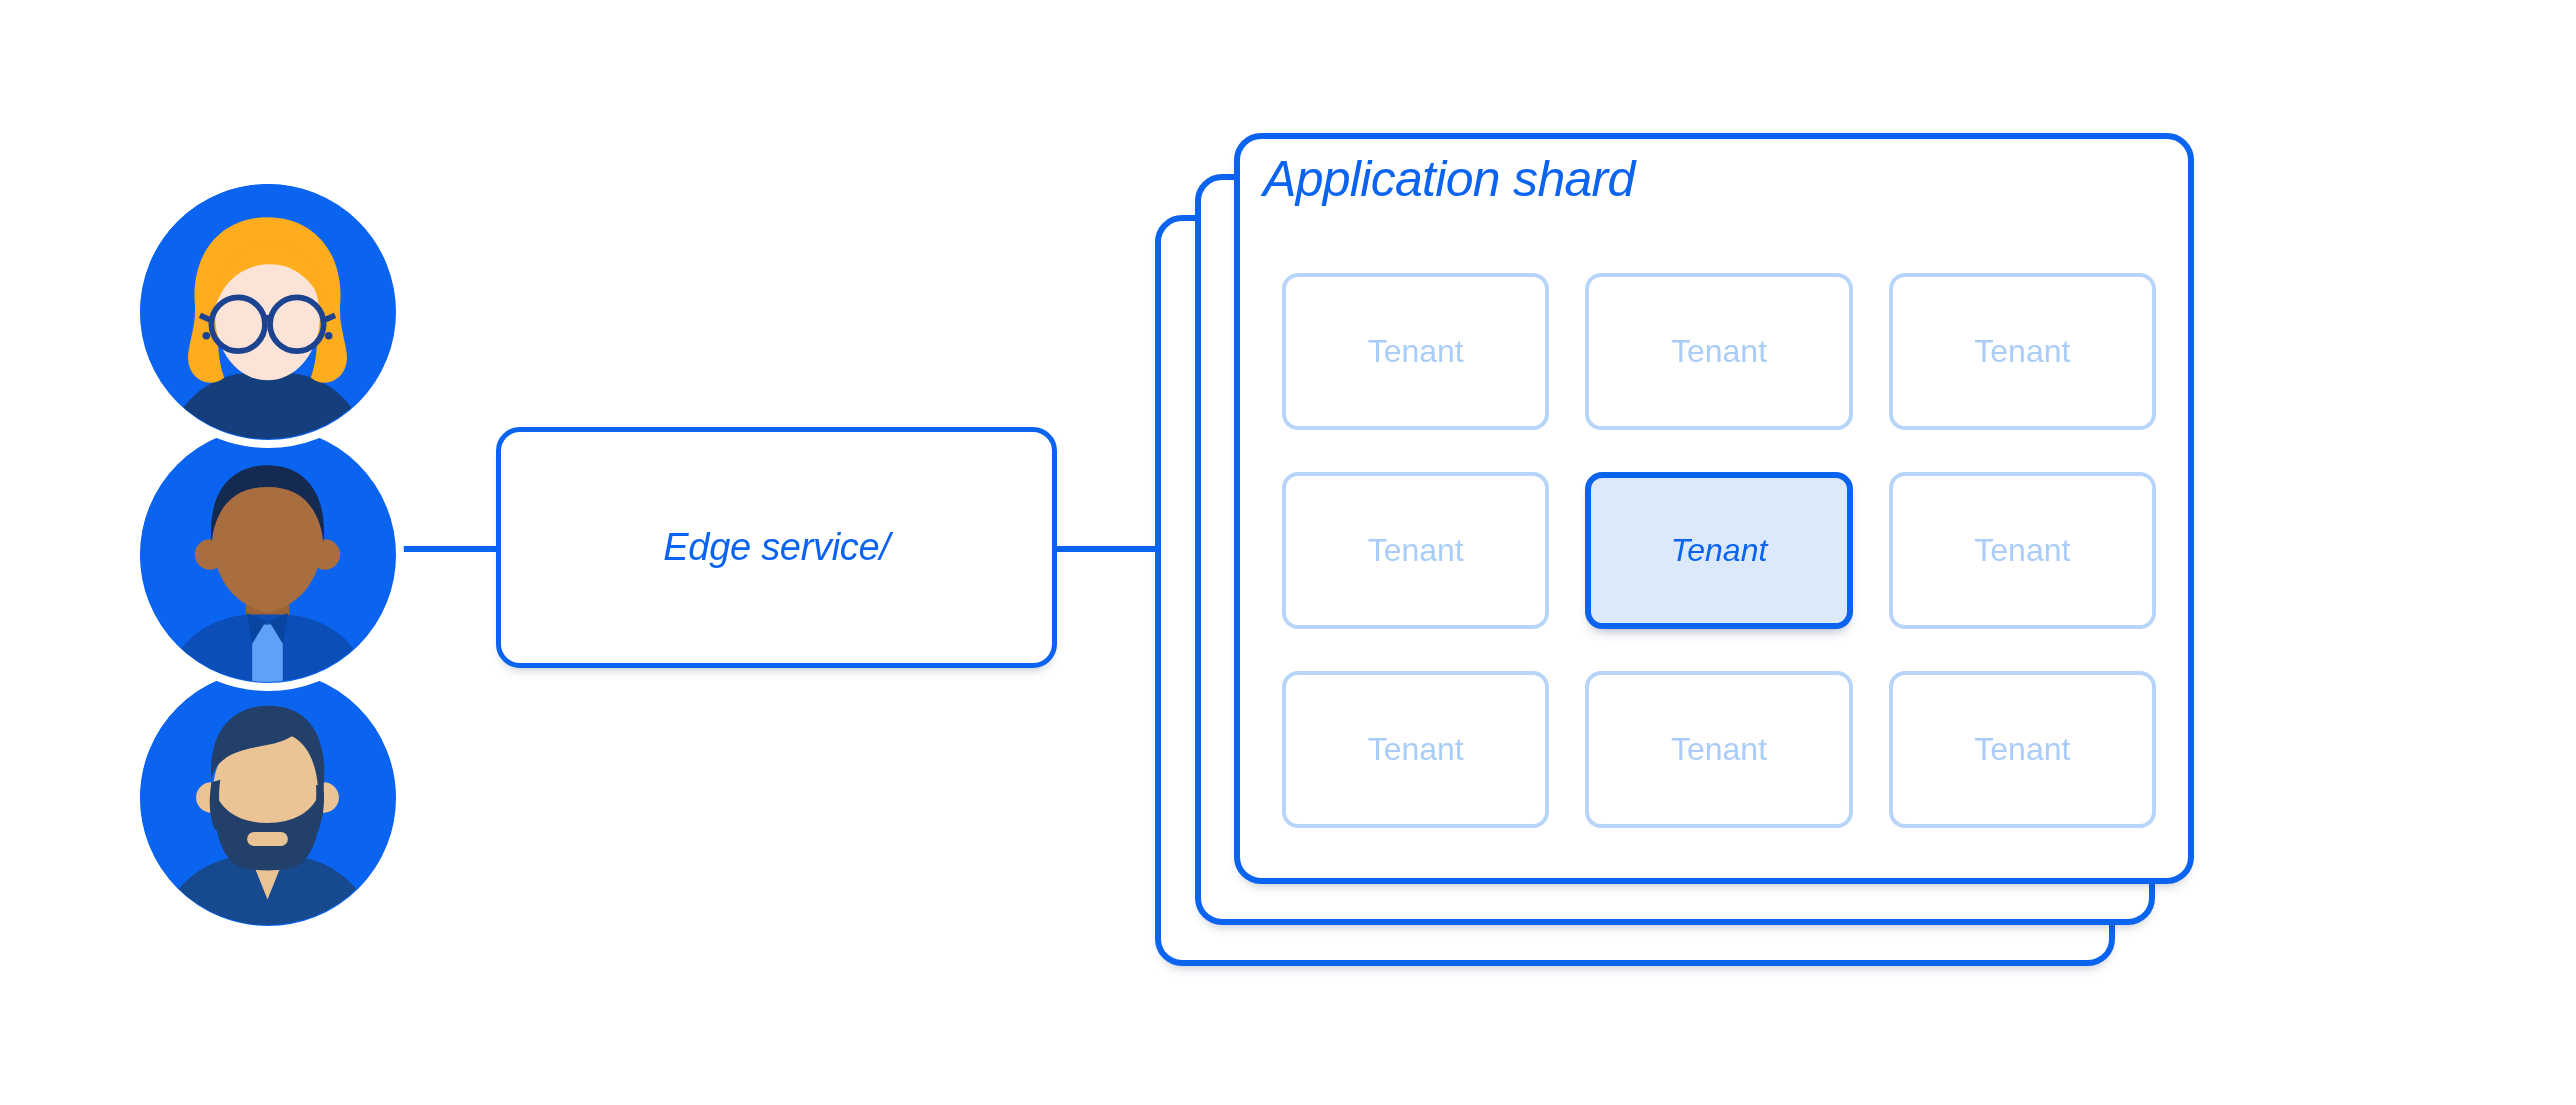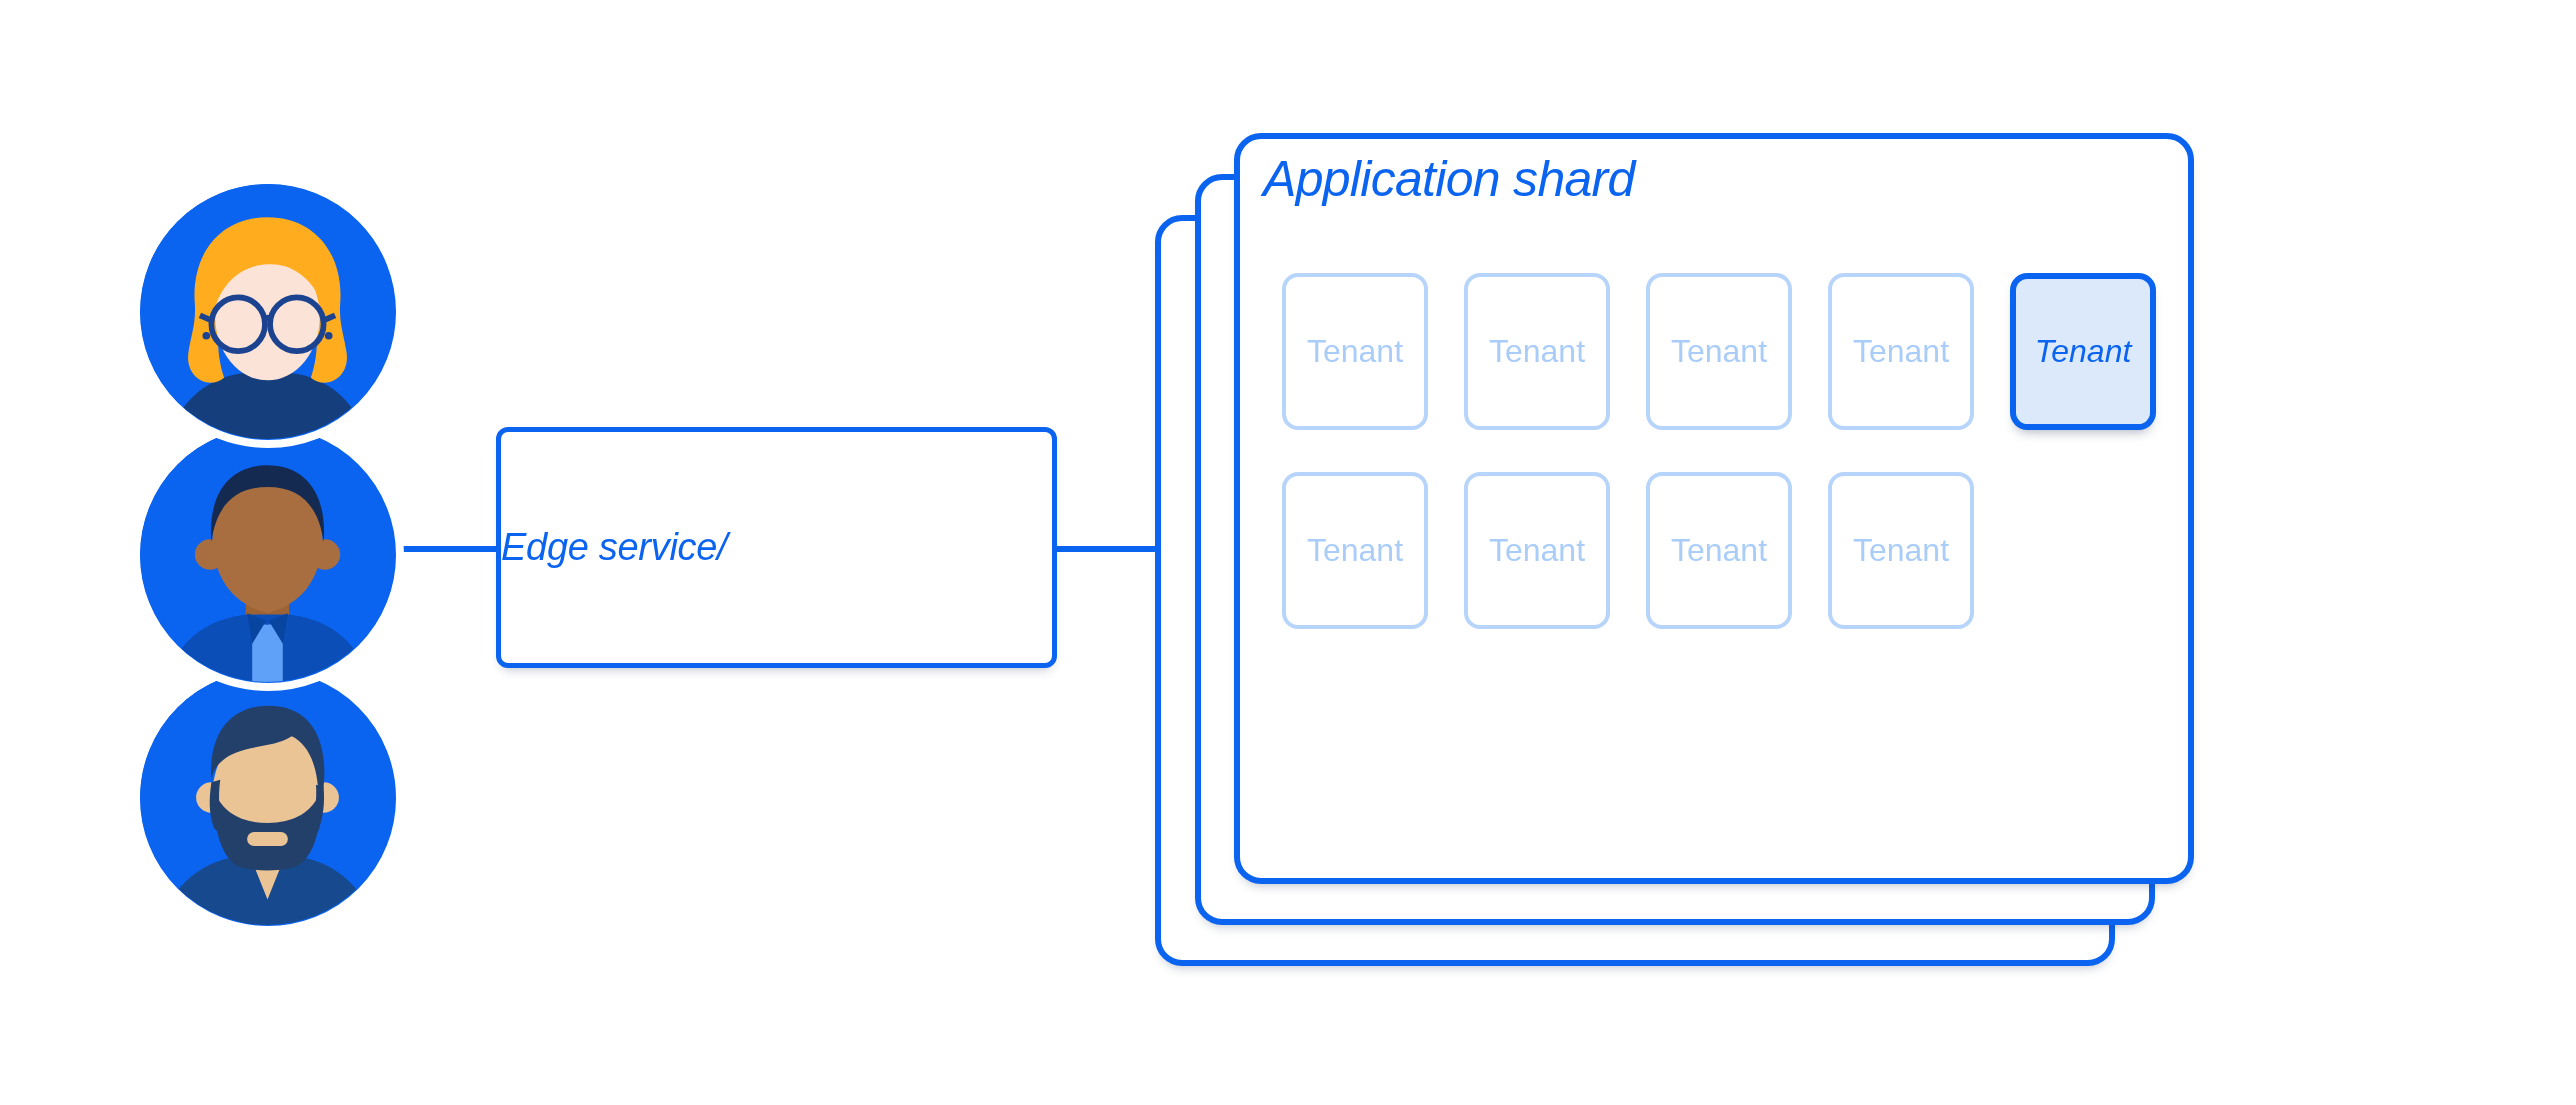--- a/index.html
+++ b/index.html
@@ -20,22 +20,22 @@
   .avatar-3 { left: 132px; top: 662px; z-index: 10; }
 
   
   .connector { position: absolute; height: 6px; background: #0B64F0; z-index: 5; }
   .connector-left  { left: 396px;  top: 546px; width: 104px; }
   .connector-right { left: 1053px; top: 546px; width: 104px; }
 
   
   .edge-box {
     position: absolute; left: 496px; top: 427px; width: 561px; height: 241px;
-    background: #ffffff; border: 5.4px solid #0B64F0; border-radius: 12px;
-    display: flex; flex-direction: column; align-items: flex-start; justify-content: center;
+    background: #ffffff; border: 5.4px solid #0B64F0; border-radius: 24px;
+    display: flex; flex-direction: column; align-items: center; justify-content: center;
     box-shadow: 0 6.7px 10.7px -6px rgba(23,43,77,0.30);
     z-index: 6;
   }
   .edge-label {
     font-size: 38px; font-style: italic; font-weight: 500; color: #0B64F0;
     line-height: 1.5; text-align: center; letter-spacing: -0.3px;
   }
   .edge-label span { display: block; }
 
   
@@ -50,21 +50,21 @@
 
   .shard-title {
     position: absolute; left: 23px; top: 10.7px;
     font-size: 50px; font-style: italic; font-weight: 500;
     color: #0B64F0; letter-spacing: -0.7px; white-space: nowrap;
   }
 
   .tenant-grid {
     position: absolute; left: 42px; top: 134px; right: 32px; bottom: 50px;
     display: grid;
-    grid-template-columns: repeat(5, 1fr);
+    grid-template-columns: repeat(3, 1fr);
     grid-template-rows: repeat(3, 1fr);
     column-gap: 36px; row-gap: 42px;
   }
   .tenant {
     border: 4.7px solid #B7D4FB; border-radius: 16px; background: #ffffff;
     display: flex; align-items: center; justify-content: center;
     font-size: 32px; color: #A9CCF9;
   }
   .tenant.highlight {
     border: 6px solid #0B64F0; background: #DCE9FB; color: #0B64F0;

